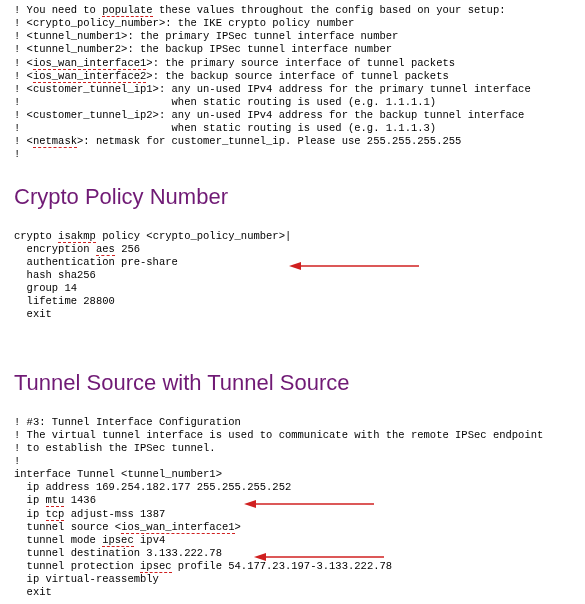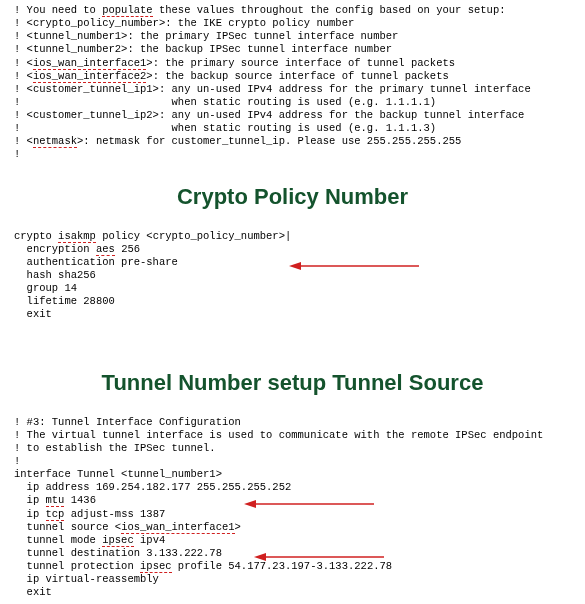--- a/index.html
+++ b/index.html
@@ -14,24 +14,23 @@
     }
     .codeblock {
       font-family: Liberation Mono, monospace;
       font-size: 10.5px;
       line-height: 1.25;
       white-space: pre;
       position: relative;
     }
     h2.section-title {
       font-size: 22px;
-      font-weight: 700;
+      font-weight: 400;
       margin: 22px 0 20px 0;
-      color: #14532d;
-      text-align: center;
+      color: #701a75;
     }
     .underline-red {
       border-bottom: 1px dashed #d02020;
       padding-bottom: 0;
     }
     .arrow {
       position: absolute;
       height: 1px;
     }
     .arrow svg { display: block; }
@@ -45,21 +44,21 @@
 
 <div class="codeblock" id="crypto"><div><span>crypto </span><span class="underline-red">isakmp</span><span> policy &lt;crypto_policy_number&gt;|</span></div><div><span>  encryption </span><span class="underline-red">aes</span><span> 256</span></div><div><span>  authentication pre-share</span></div><div><span>  hash sha256</span></div><div><span>  group 14</span></div><div><span>  lifetime 28800</span></div><div><span>  exit</span></div>
   <div class="arrow" style="left:275px; top:5px;">
     <svg width="130" height="10" viewBox="0 0 130 10">
         <line x1="10" y1="5" x2="130" y2="5" stroke="#d02020" stroke-width="1.4"></line>
         <polygon points="0,5 12,1 12,9" fill="#d02020"></polygon>
       </svg>
   </div>
 </div>
 
-<h2 class="section-title">Tunnel Number setup Tunnel Source</h2>
+<h2 class="section-title">Tunnel Source with Tunnel Source</h2>
 
 <div class="codeblock" id="tunnel"><div><span>! #3: Tunnel Interface Configuration</span></div><div><span>! The virtual tunnel interface is used to communicate with the remote IPSec endpoint</span></div><div><span>! to establish the IPSec tunnel.</span></div><div><span>!</span></div><div><span>interface Tunnel &lt;tunnel_number1&gt;</span></div><div><span>  ip address 169.254.182.177 255.255.255.252</span></div><div><span>  ip </span><span class="underline-red">mtu</span><span> 1436</span></div><div><span>  ip </span><span class="underline-red">tcp</span><span> adjust-mss 1387</span></div><div><span>  tunnel source &lt;</span><span class="underline-red">ios_wan_interface1</span><span>&gt;</span></div><div><span>  tunnel mode </span><span class="underline-red">ipsec</span><span> ipv4</span></div><div><span>  tunnel destination 3.133.222.78</span></div><div><span>  tunnel protection </span><span class="underline-red">ipsec</span><span> profile 54.177.23.197-3.133.222.78</span></div><div><span>  ip virtual-reassembly</span></div><div><span>  exit</span></div>
   <div class="arrow" style="left:230px; top:57px;">
     <svg width="130" height="10" viewBox="0 0 130 10">
         <line x1="10" y1="5" x2="130" y2="5" stroke="#d02020" stroke-width="1.4"></line>
         <polygon points="0,5 12,1 12,9" fill="#d02020"></polygon>
       </svg>
   </div>
   <div class="arrow" style="left:240px; top:110px;">
     <svg width="130" height="10" viewBox="0 0 130 10">

